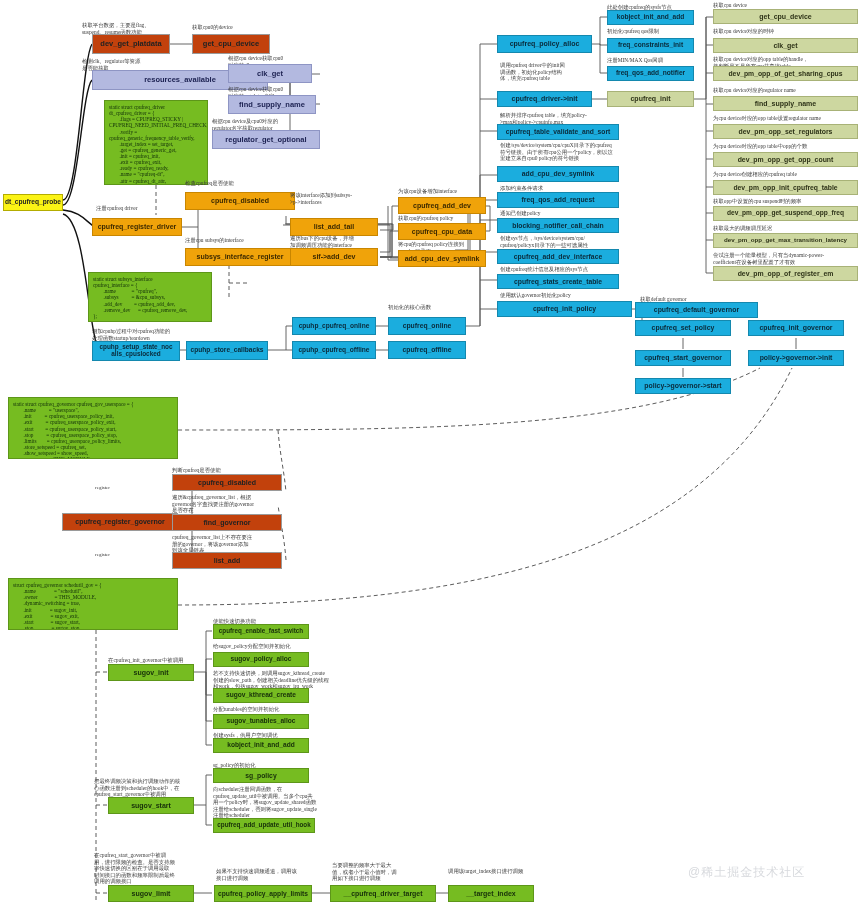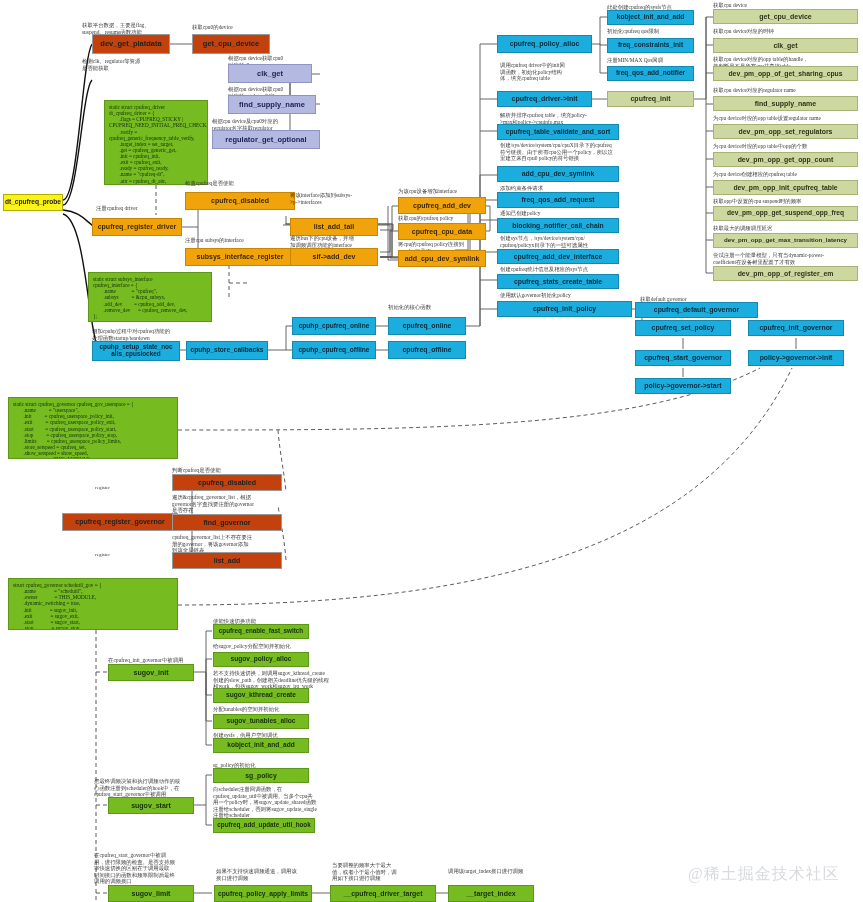--- a/index.html
+++ b/index.html
@@ -13,21 +13,21 @@
   .green{background:#76bc21;color:#17300a;border-color:#5d9619;}
   .olive{background:#cdd7a0;color:#2e3318;border-color:#a8b277;}
   .grey{background:#c2410c;color:#222;border-color:#9a9a9a;}
   .lav{background:#b3b9e0;color:#1b2050;border-color:#8e95c4;}
   .yellow{background:#fbf315;color:#222;border-color:#b3ac00;}
   .codebox{position:absolute;box-sizing:border-box;background:#76bc21;border:1px solid #5d9619;
            color:#12300a;font-family:"Liberation Serif","DejaVu Serif",serif;
            font-size:5.2px;line-height:1.18;padding:3px 4px;white-space:pre;overflow:hidden;}
   .note{position:absolute;color:#3a3a3a;font-family:"Liberation Serif","DejaVu Serif",serif;
         font-size:5.4px;line-height:1.22;white-space:pre-line;overflow:hidden;}
-  .wm{position:absolute;color:#d8dade;font-size:16px;font-family:Liberation Serif, serif;
+  .wm{position:absolute;color:#d8dade;font-size:12px;font-family:Liberation Sans, sans-serif;
       letter-spacing:1px;}
   svg.links{position:absolute;left:0;top:0;width:863px;height:902px;pointer-events:none;}
   svg.links path,svg.links line{fill:none;stroke:#565656;stroke-width:.9;}
   svg.links .dash{stroke-dasharray:4 3;stroke:#4a4a4a;}
   svg.links .thick{stroke-width:1.4;stroke:#111;}
 </style>
 </head>
 <body>
 
 <div id="stage">
@@ -145,20 +145,21 @@
 
   <div class="note" style="left:82px;top:22px;width:120px;">获取平台数据，主要是flag、
 suspend、resume函数功能</div>
   <div class="node grey" style="left:92px;top:34px;width:78px;height:20px;font-size:7.5px;">dev_get_platdata</div>
 
   <div class="note" style="left:192px;top:24px;width:100px;">获取cpu0的device</div>
   <div class="node grey" style="left:192px;top:34px;width:78px;height:20px;font-size:7.5px;">get_cpu_device</div>
 
   <div class="note" style="left:82px;top:58px;width:120px;">检测clk、regulator等资源
 是否能获取</div>
+  <div class="node lav" style="left:92px;top:70px;width:176px;height:20px;font-size:7.5px;">resources_available</div>
 
   <div class="note" style="left:228px;top:55px;width:105px;">根据cpu device获取cpu0
 对应的clk</div>
   <div class="node lav" style="left:228px;top:64px;width:84px;height:19px;font-size:7.5px;">clk_get</div>
 
   <div class="note" style="left:228px;top:86px;width:108px;">根据cpu device获取cpu0
 对应的regulator名字</div>
   <div class="node lav" style="left:228px;top:95px;width:88px;height:19px;font-size:7.5px;">find_supply_name</div>
 
   <div class="note" style="left:212px;top:118px;width:115px;">根据cpu device及cpu0对应的

